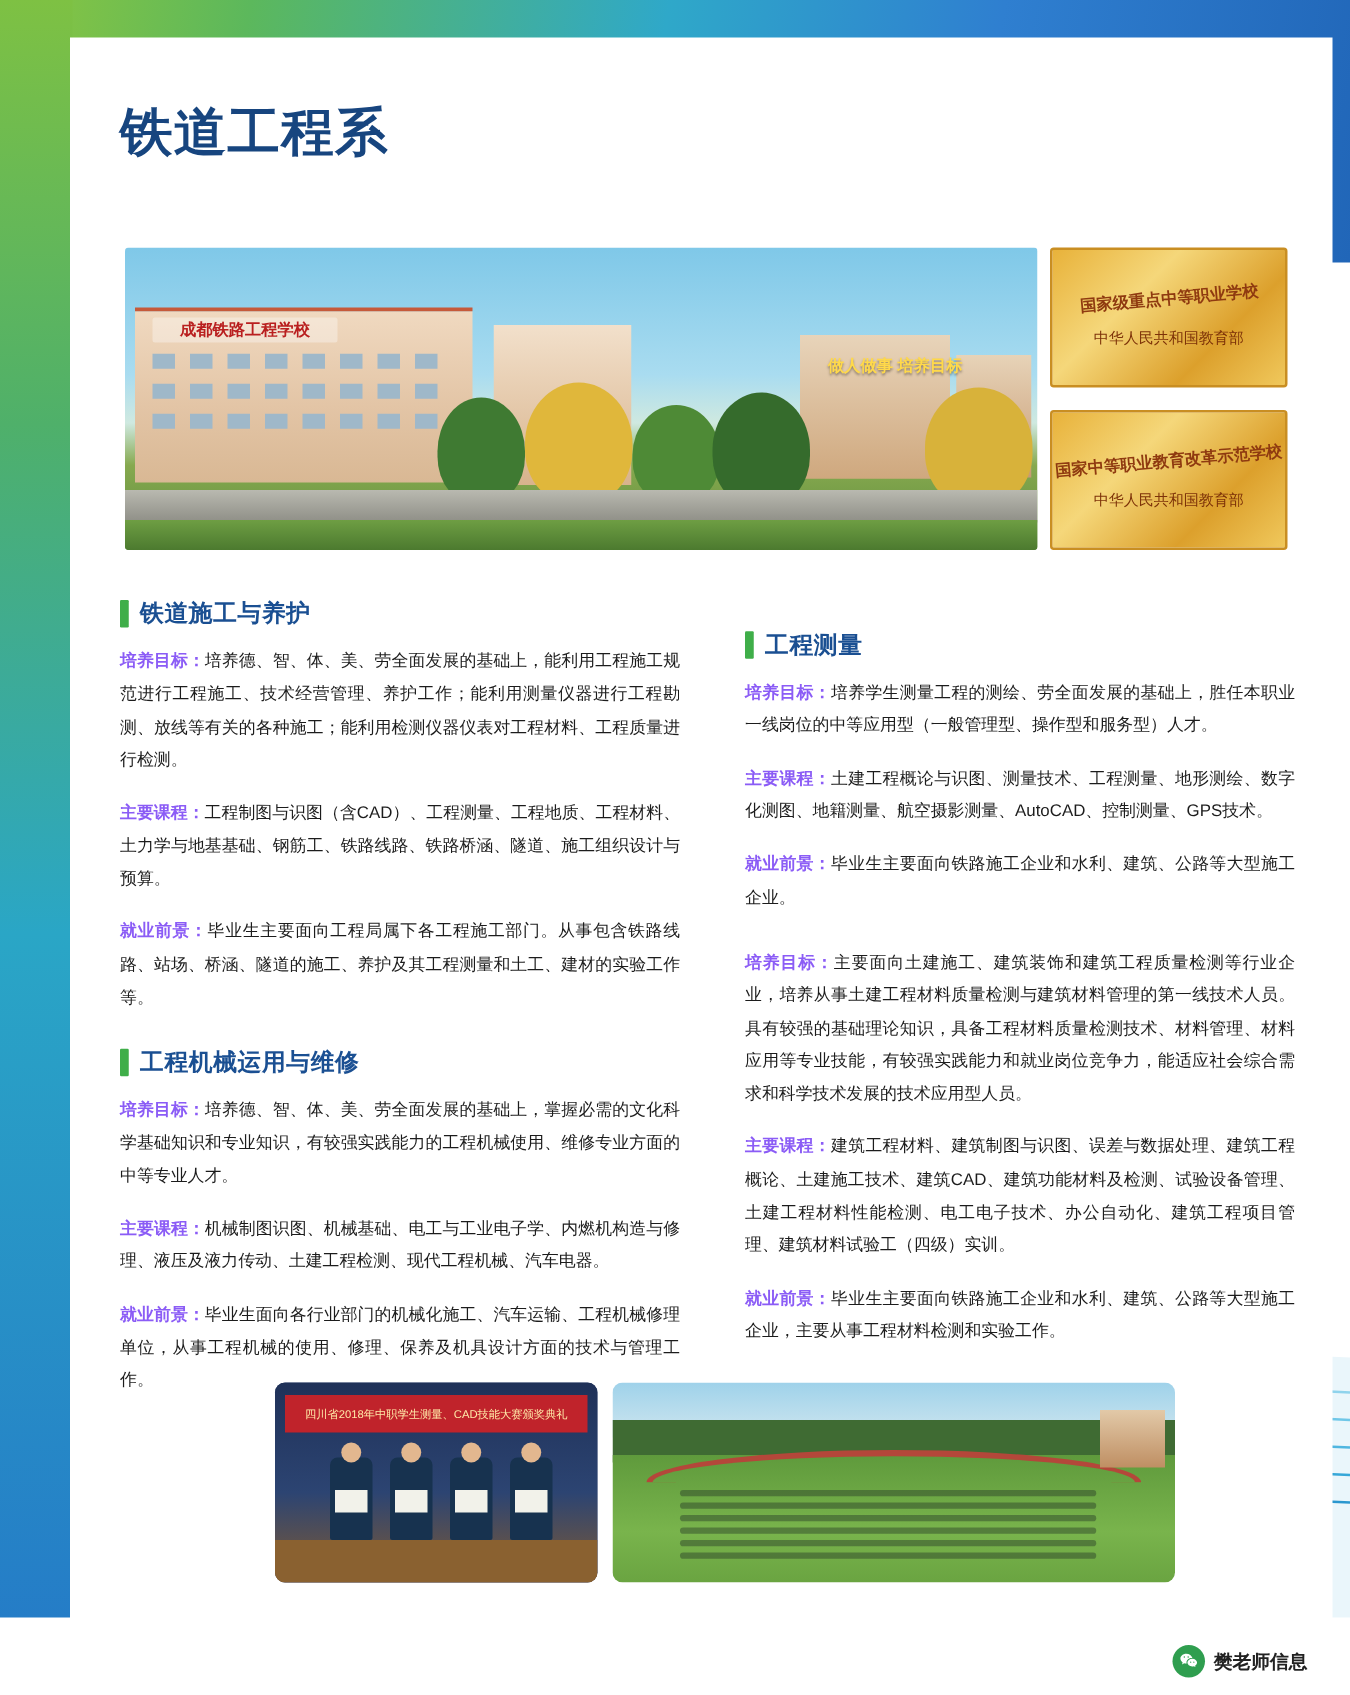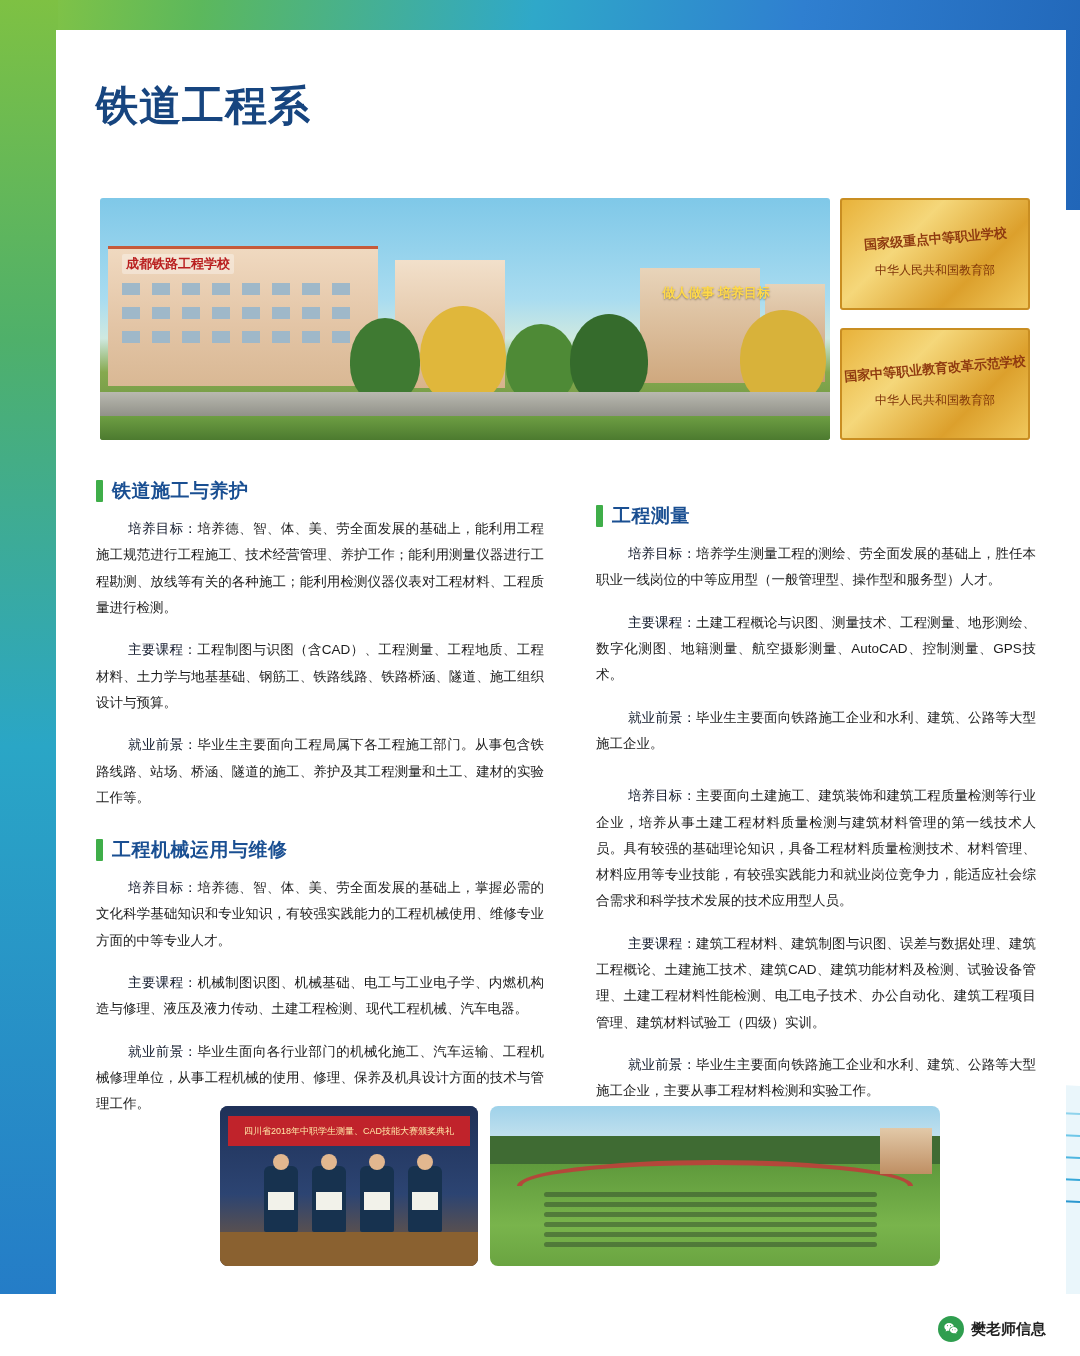--- a/index.html
+++ b/index.html
@@ -58,21 +58,21 @@
   .banner .bldg {
     position:absolute; left:8px; top:48px; width:270px; height:140px;
     background:linear-gradient(180deg,#f0d9c0 0%,#e3c5a6 55%,#d9b894 100%);
     border-top:3px solid #c65a3a;
   }
   .banner .bldg .win {
     position:absolute; background:#9fb8c9;
   }
   .banner .sign {
     position:absolute; left:22px; top:56px; color:#b91f1f; font-size:13px; font-weight:bold;
-    background:rgba(255,255,255,0.35); padding:1px 4px; border-radius:2px;
+    background:rgba(255,255,255,0.35); padding:1px 22px; border-radius:2px;
   }
   .banner .bldg2 {
     position:absolute; left:295px; top:62px; width:110px; height:128px;
     background:linear-gradient(180deg,#f2e0cb,#d8b38c);
   }
   .banner .bldg3 {
     position:absolute; left:540px; top:70px; width:120px; height:115px;
     background:linear-gradient(180deg,#e8d4ba,#cfa87e);
   }
   .banner .bldg4 {
@@ -115,21 +115,21 @@
   .sec-title {
     display:flex; align-items:center; margin-bottom:12px;
   }
   .sec-title .bar {
     width:7px; height:22px; background:#3fae49; margin-right:9px; border-radius:1px;
   }
   .sec-title .txt {
     font-size:19px; font-weight:bold; color:#1a4f92; letter-spacing:.5px;
   }
   .para { font-size:13.5px; line-height:1.95; color:#1c1c1c; margin:0 0 16px 0; text-align:justify; }
-  .para .lbl { font-weight:normal; color:#0f172a;margin-left:32px; }
+  .para .lbl { font-weight:bold; color:#8b5cf6; }
   .block { margin-bottom:26px; }
 
   
   .photo-a {
     position:absolute; left:220px; top:1106px; width:258px; height:160px; z-index:6;
     border-radius:8px; overflow:hidden; background:#2b3f6b;
   }
   .photo-a .stage { position:absolute; inset:0; background:linear-gradient(180deg,#1f3158 0%, #2c4472 55%, #7f5a33 100%); }
   .photo-a .banner-red {
     position:absolute; left:8px; top:10px; right:8px; height:30px;

